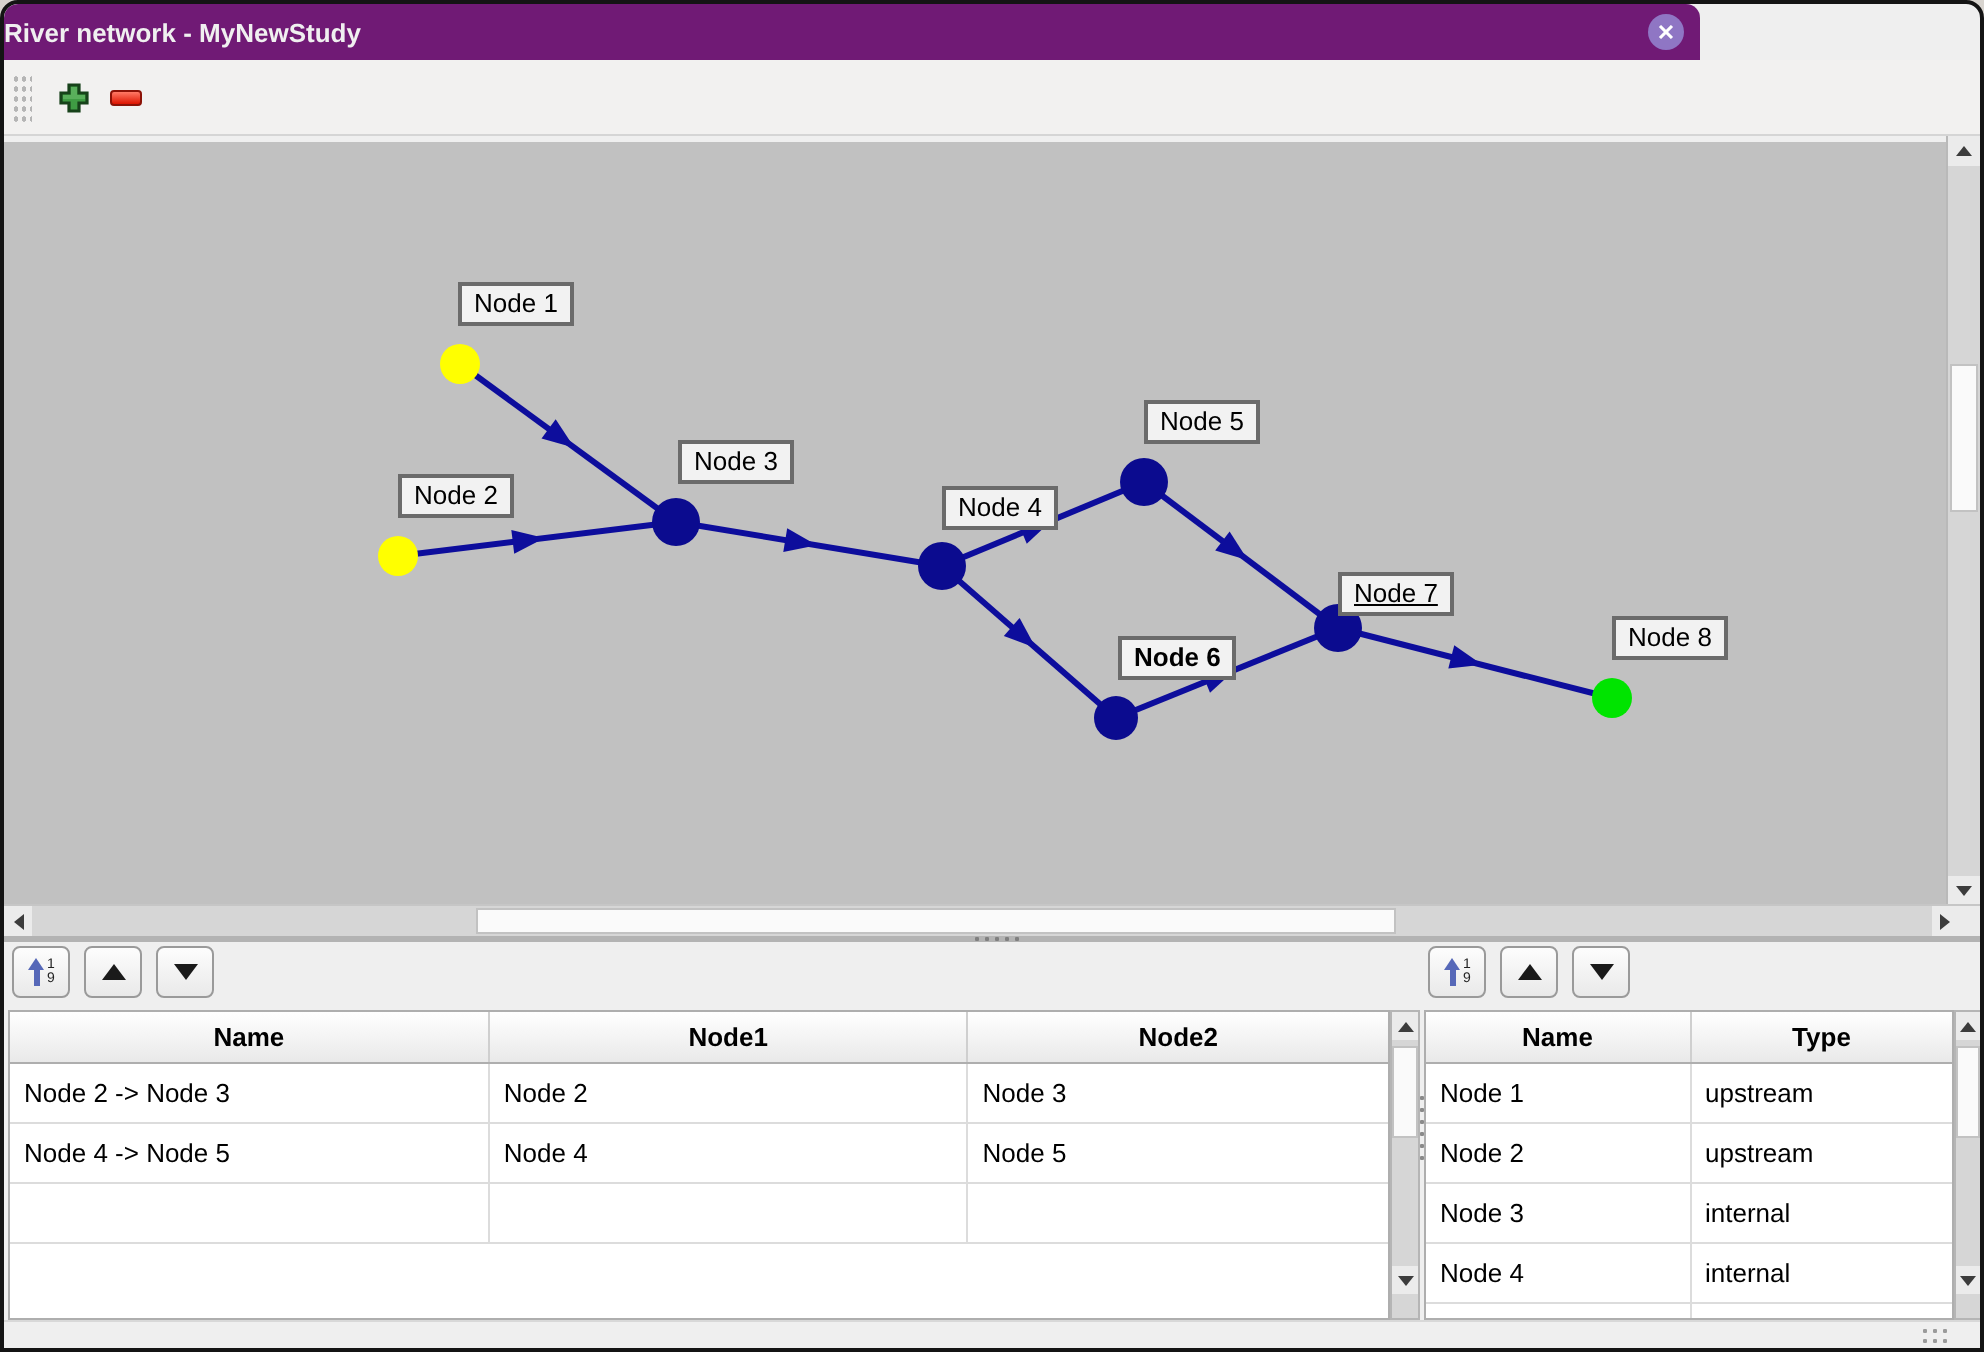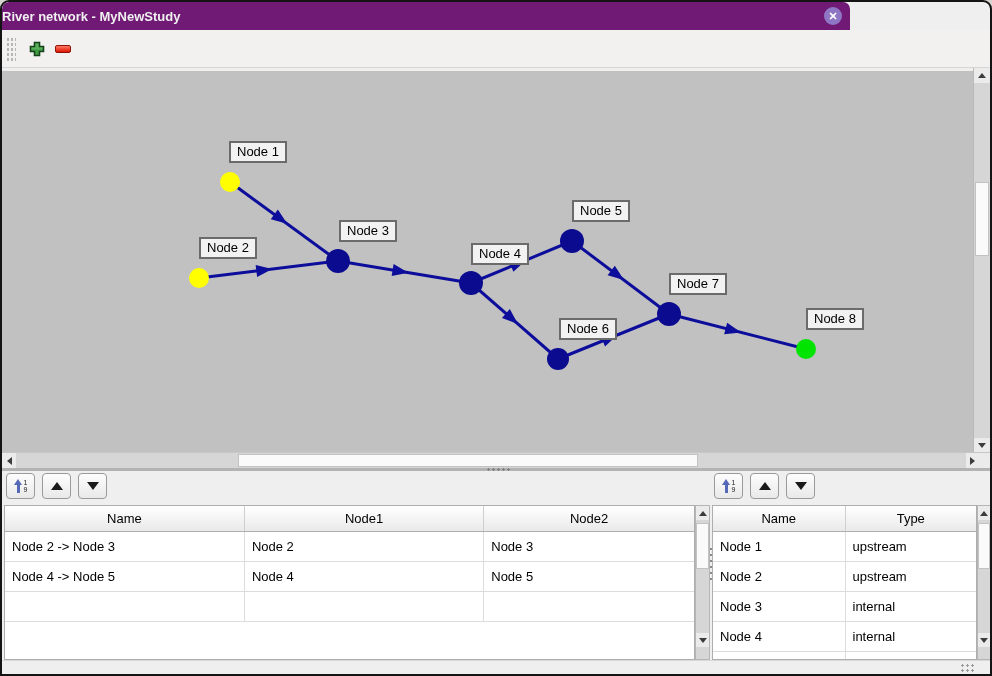--- a/index.html
+++ b/index.html
@@ -57,21 +57,21 @@
   .sort-ic { display:flex; align-items:center; }
   .sort-arrow { position:relative; width:9px; height:14px; }
   .sort-arrow .head { position:absolute; left:0; top:0; width:0; height:0;
        border-left:4.5px solid transparent; border-right:4.5px solid transparent; border-bottom:6px solid #5668b8; }
   .sort-arrow .shaft { position:absolute; left:3px; top:5px; width:3px; height:9px; background:#5668b8; }
   .sort-digits { display:flex; flex-direction:column; font-size:7px; line-height:7px; color:#222; margin-left:1px; }
 
   .data-table { position:absolute; top:34px; height:155px; background:#fff; border:1px solid #aeaeae;
                 overflow:hidden; }
   table { border-collapse:collapse; table-layout:fixed; width:100%; font-size:13px; color:#000; }
-  th { height:25px; font-weight:normal; background:linear-gradient(#ffffff,#e9e9e9);
+  th { height:25px; font-weight:bold; background:linear-gradient(#ffffff,#e9e9e9);
        border-bottom:1px solid #aeaeae; border-right:1px solid #cfcfcf; }
   td { height:30px; text-align:left; padding-left:7px; border-bottom:1px solid #dcdcdc;
        border-right:1px solid #dcdcdc; background:#fff; }
   th:last-child, td:last-child { border-right:none; }
 
   .tbl-vscroll { position:absolute; top:34px; width:15px; height:155px; background:#d6d6d6;
                  border:1px solid #b5b5b5; }
   .v-splitter { position:absolute; left:706px; top:75px; width:6px; height:36px;
           background-image:radial-gradient(#8a8a8a 1px, transparent 1.2px); background-size:6px 6px; }
 
@@ -131,22 +131,22 @@
         <circle cx="570" cy="170" r="12" fill="#0b0b8f"></circle>
         <circle cx="556" cy="288" r="11" fill="#0b0b8f"></circle>
         <circle cx="667" cy="243" r="12" fill="#0b0b8f"></circle>
         <circle cx="804" cy="278" r="10" fill="#00e400"></circle>
       </svg>
   <div class="node-label" style="left: 227px; top: 70px;">Node 1</div>
       <div class="node-label" style="left: 197px; top: 166px;">Node 2</div>
       <div class="node-label" style="left: 337px; top: 149px;">Node 3</div>
       <div class="node-label" style="left: 469px; top: 172px;">Node 4</div>
       <div class="node-label" style="left: 570px; top: 129px;">Node 5</div>
-      <div class="node-label" style="left: 557px; top: 247px;">Node 6</div>
-      <div class="node-label" style="left: 667px; top: 202px;">Node 7</div>
+      <div class="node-label" style="left: 557px; top: 247px; font-weight: bold;">Node 6</div>
+      <div class="node-label" style="left: 667px; top: 215px; text-decoration: underline;">Node 7</div>
       <div class="node-label" style="left: 804px; top: 237px;">Node 8</div>
     </div>
 
   <div class="vscroll">
     <div class="sb-btn" style="left:0;top:0;width:16px;height:15px;">
         <div class="tri up"></div>
       </div>
     <div class="sb-thumb" style="left:1px;top:114px;width:14px;height:74px;"></div>
     <div class="sb-btn" style="left:0;bottom:0;width:16px;height:15px;">
         <div class="tri down"></div>

